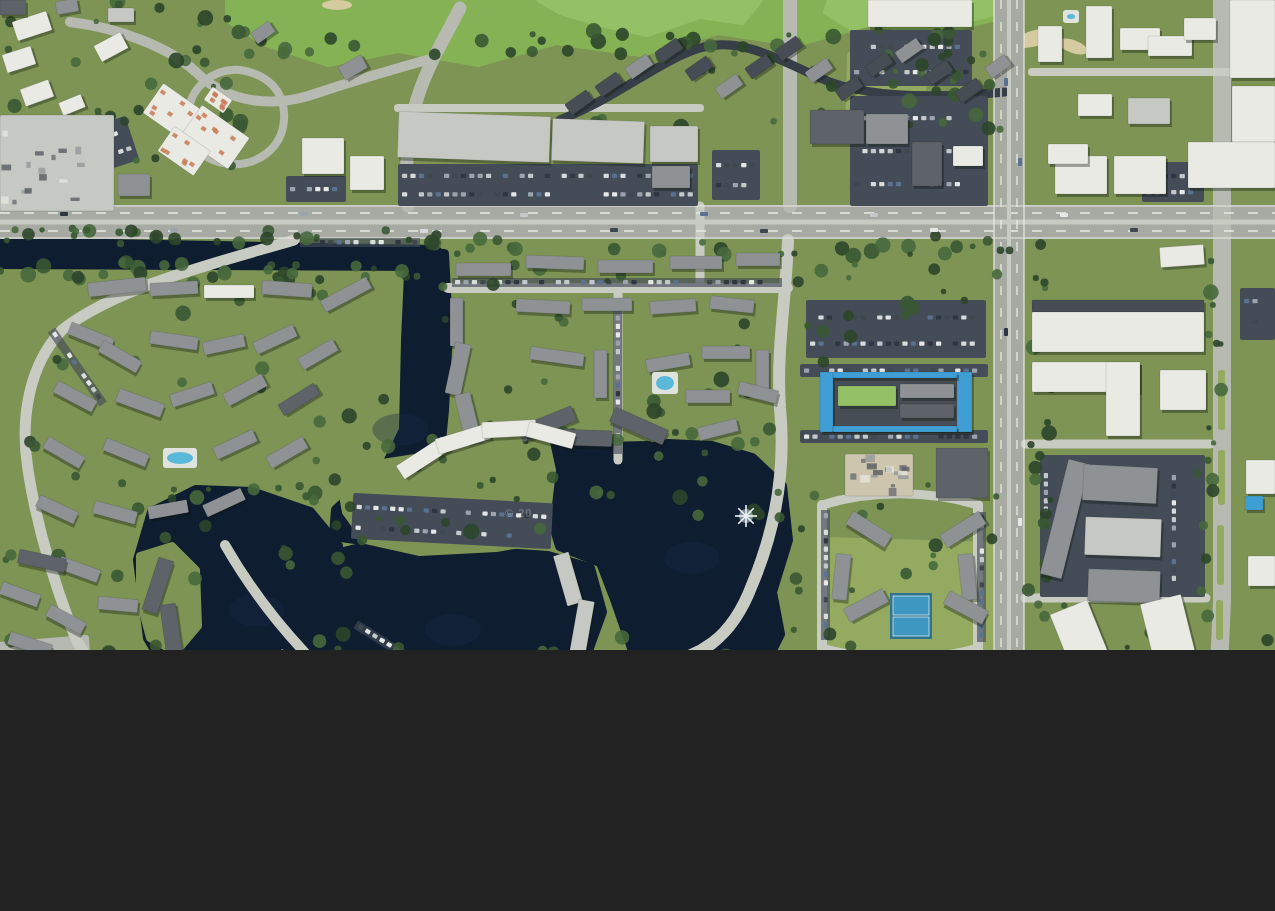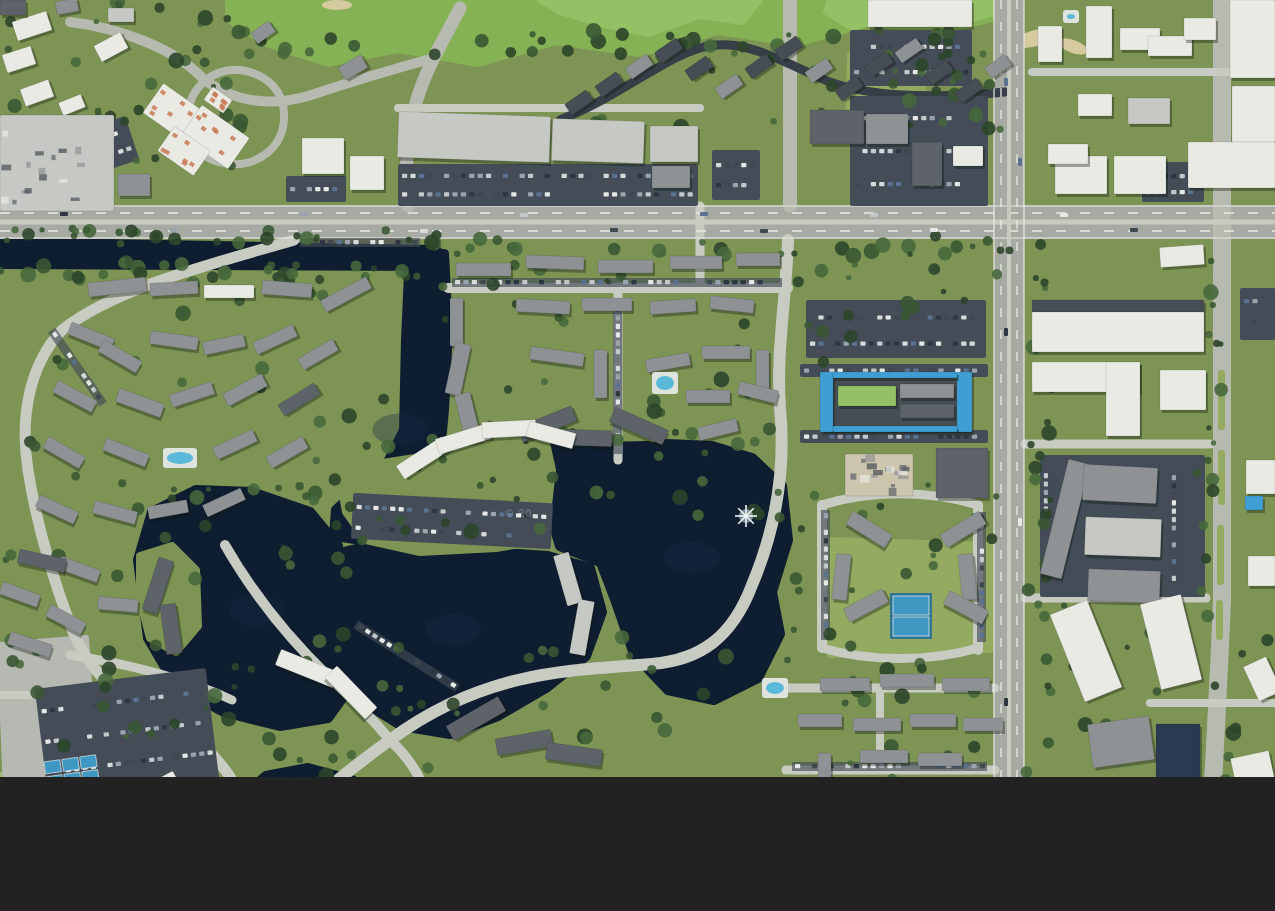--- a/index.html
+++ b/index.html
@@ -1,16 +1,16 @@
 <!DOCTYPE html>
 <html><head>
 <meta charset="utf-8">
 <style>
   html,body{margin:0;padding:0;background:#222;}
-  .viewport{position:relative;width:1275px;height:777px;overflow:hidden;background:#a16207;font-weight:bold;}
+  .viewport{position:relative;width:1275px;height:650px;overflow:hidden;background:#a16207;font-weight:bold;}
   svg{position:absolute;left:0;top:0;display:block;}
   .watermark{position:absolute;font-family:"Liberation Sans",sans-serif;font-size:11px;
     color:rgba(255,255,255,0.22);letter-spacing:1px;pointer-events:none;}
 </style>
 </head>
 <body>
 
 <div class="viewport">
   <svg id="map-svg" width="1275" height="911" viewBox="0 0 1275 911">
       <rect x="0" y="0" width="1275" height="911" fill="#7e9454"></rect>

